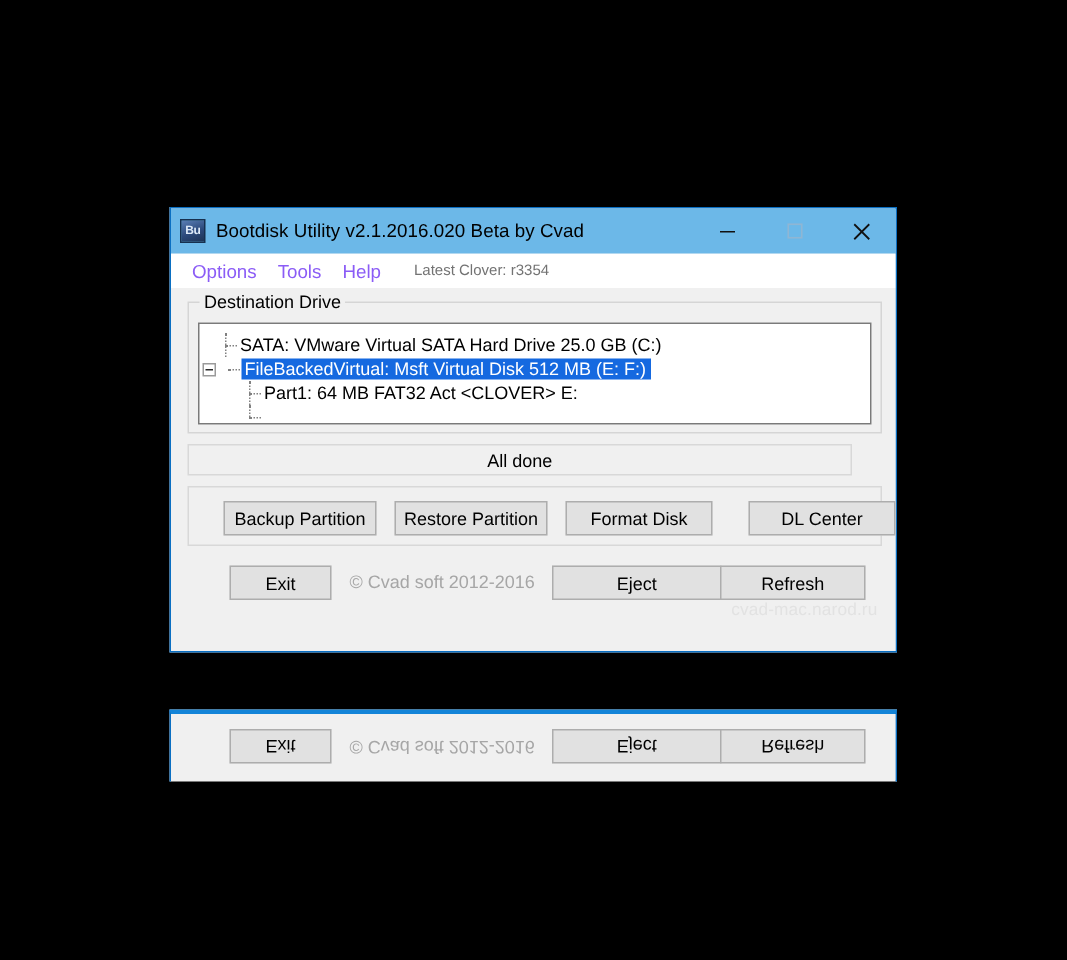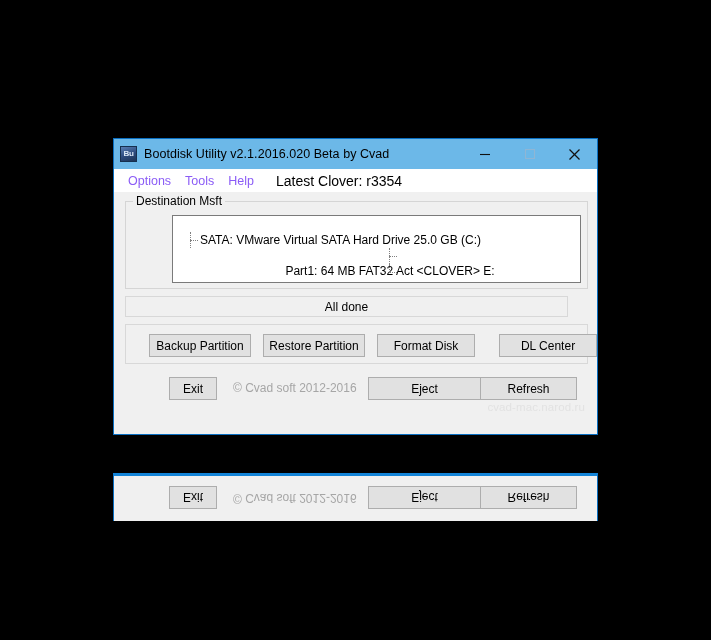--- a/index.html
+++ b/index.html
@@ -89,22 +89,22 @@
     padding-left: 7px;
     box-sizing: border-box;
   }
   .menu-item {
     font-size: 12.5px;
     color: #8b5cf6;
     padding: 2px 7px;
     white-space: nowrap;
   }
   .menu-info {
-    font-size: 14px;
-    color: #000000;
+    font-size: 10px;
+    color: #737373;
     padding: 2px 7px;
     margin-left: 8px;
     white-space: nowrap;
   }
 
   
   .client {
     background: #f0f0f0;
     padding: 0;
     height: calc(100% - 53px);
@@ -134,34 +134,33 @@
   .treeview {
     position: absolute;
     left: 6px;
     top: 13px;
     right: 6px;
     bottom: 5px;
     background: #ffffff;
     border: 1px solid #7a7a7a;
     box-sizing: border-box;
     overflow: hidden;
-    padding-top: 16px;
-    margin-left: 40px;
+    padding-top: 6px;
   }
   .tree-row {
     height: 16px;
     display: flex;
     align-items: center;
     font-size: 12px;
     color: #000000;
     white-space: nowrap;
     position: relative;
   }
   .tree-indent-1 { padding-left: 10px; }
-  .tree-indent-2 { padding-left: 26px; flex-direction: column; }
+  .tree-indent-2 { padding-left: 26px; }
   .tree-connector {
     display: inline-block;
     width: 16px;
     height: 16px;
     flex: none;
     position: relative;
   }
   .tree-connector::before {
     
     content: "";
@@ -253,21 +252,21 @@
   .b3 { left: 251px; width: 98px;  }
   .b4 { left: 361px; width: 98px; margin-left: 12px;  }
 
   .bottom-panel {
     position: absolute;
     left: 11px;
     top: 178px;
     width: 463px;
     height: 38px;
   }
-  .bb1 { left: 44px;  top: 7px; width: 48px;  }
+  .bb1 { left: 28px;  top: 7px; width: 68px;  }
   .bb2 { left: 243px; top: 7px; width: 113px;  }
   .bb3 { left: 355px; top: 7px; width: 97px;  }
   .copyright {
     position: absolute;
     left: 108px;
     top: 11px;
     font-size: 12px;
     color: #a6a6a6;
     white-space: nowrap;
   }
@@ -342,30 +341,35 @@
   <div class="menubar">
     <div class="menu-item">Options</div>
     <div class="menu-item">Tools</div>
     <div class="menu-item">Help</div>
     <div class="menu-info">Latest Clover: r3354</div>
   </div>
 
   <div class="client">
 
     <div class="groupbox">
-      <div class="groupbox-label">Destination Msft</div>
+      <div class="groupbox-label">Destination Drive</div>
 
       <div class="treeview">
 
         <div class="tree-row tree-indent-1">
           <span class="tree-connector"></span>
           <span class="tree-label">SATA: VMware Virtual SATA Hard Drive 25.0 GB (C:)</span>
         </div>
 
 
+        <div class="tree-row selected">
+          <span class="expander"></span>
+          <span class="tree-connector nostub"></span>
+          <span class="tree-label">FileBackedVirtual: Msft Virtual Disk 512 MB (E: F:)</span>
+        </div>
 
         <div class="tree-row tree-indent-2">
           <span class="tree-connector"></span>
           <span class="tree-label">Part1: 64 MB FAT32 Act &lt;CLOVER&gt; E:</span>
         </div>
 
         <div class="tree-row tree-indent-2">
           <span class="tree-connector last"></span>
 
         </div>

